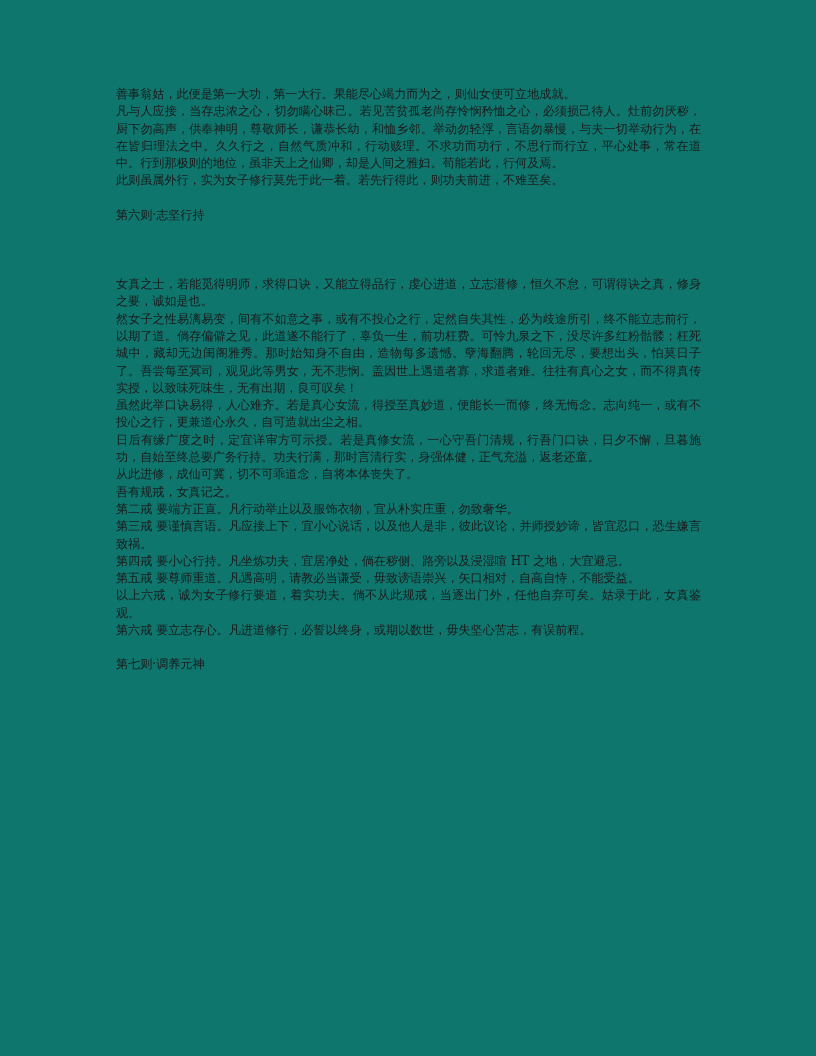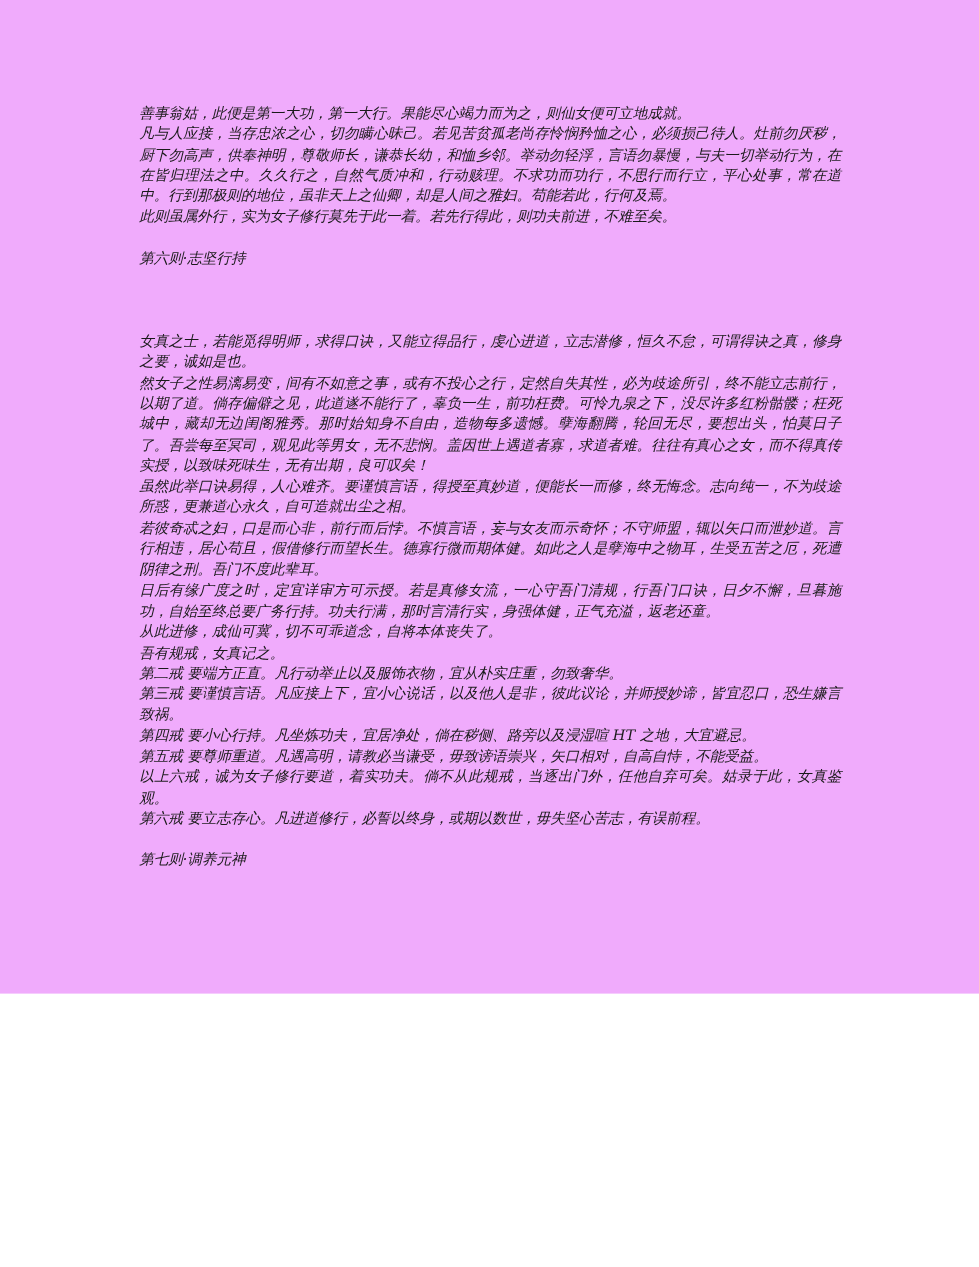--- a/index.html
+++ b/index.html
@@ -10,24 +10,23 @@
   body {
     width: 816px;
     height: 1056px;
     font-family: "DejaVu Serif", "Liberation Serif", serif;
     color: #1a1a1a;
     overflow: hidden;
   }
   .page {
     position: relative;
     width: 816px;
-    height: 828px;
-    background: #f0abfc;
+    height: 1056px;
+    background: #0f766e;
     box-sizing: border-box;
-    font-style: italic;
   }
   .content {
     position: absolute;
     left: 116px;
     top: 86px;
     width: 585px;
   }
   .para {
     font-size: 12.1px;
     line-height: 17.3px;
@@ -58,22 +57,21 @@
     <p class="para">此则虽属外行，实为女子修行莫先于此一着。若先行得此，则功夫前进，不难至矣。</p>
 
     <div class="gap-sm"></div>
 
     <p class="heading">第六则·志坚行持</p>
 
     <div class="gap-lg"></div>
 
     <p class="para">女真之士，若能觅得明师，求得口诀，又能立得品行，虔心进道，立志潜修，恒久不怠，可谓得诀之真，修身之要，诚如是也。</p>
     <p class="para">然女子之性易漓易变，间有不如意之事，或有不投心之行，定然自失其性，必为歧途所引，终不能立志前行，以期了道。倘存偏僻之见，此道遂不能行了，辜负一生，前功枉费。可怜九泉之下，没尽许多红粉骷髅；枉死城中，藏却无边闺阁雅秀。那时始知身不自由，造物每多遗憾。孽海翻腾，轮回无尽，要想出头，怕莫日子了。吾尝每至冥司，观见此等男女，无不悲悯。盖因世上遇道者寡，求道者难。往往有真心之女，而不得真传实授，以致味死味生，无有出期，良可叹矣！</p>
-    <p class="para">虽然此举口诀易得，人心难齐。要谨慎言语，得授至真妙道，便能长一而修，终无悔念。志向纯一，不为歧途所惑，更兼道心永久，自可造就出尘之相。</p>
-    <p class="para">若彼奇忒之妇，口是而心非，前行而后悖。不慎言语，妄与女友而示奇怀；不守师盟，辄以矢口而泄妙道。言行相违，居心苟且，假借修行而望长生。德寡行微而期体健。如此之人是孽海中之物耳，生受五苦之厄，死遭阴律之刑。吾门不度此辈耳。</p>
+    <p class="para">虽然此举口诀易得，人心难齐。若是真心女流，得授至真妙道，便能长一而修，终无悔念。志向纯一，或有不投心之行，更兼道心永久，自可造就出尘之相。</p>
     <p class="para">日后有缘广度之时，定宜详审方可示授。若是真修女流，一心守吾门清规，行吾门口诀，日夕不懈，旦暮施功，自始至终总要广务行持。功夫行满，那时言清行实，身强体健，正气充溢，返老还童。</p>
     <p class="para">从此进修，成仙可冀，切不可乖道念，自将本体丧失了。</p>
     <p class="para">吾有规戒，女真记之。</p>
     <p class="para">第二戒 要端方正直。凡行动举止以及服饰衣物，宜从朴实庄重，勿致奢华。</p>
     <p class="para">第三戒 要谨慎言语。凡应接上下，宜小心说话，以及他人是非，彼此议论，并师授妙谛，皆宜忍口，恐生嫌言致祸。</p>
     <p class="para">第四戒 要小心行持。凡坐炼功夫，宜居净处，倘在秽侧、路旁以及浸湿喧 HT 之地，大宜避忌。</p>
     <p class="para">第五戒 要尊师重道。凡遇高明，请教必当谦受，毋致谤语崇兴，矢口相对，自高自恃，不能受益。</p>
     <p class="para">以上六戒，诚为女子修行要道，着实功夫。倘不从此规戒，当逐出门外，任他自弃可矣。姑录于此，女真鉴观。</p>
     <p class="para">第六戒 要立志存心。凡进道修行，必誓以终身，或期以数世，毋失坚心苦志，有误前程。</p>
 

